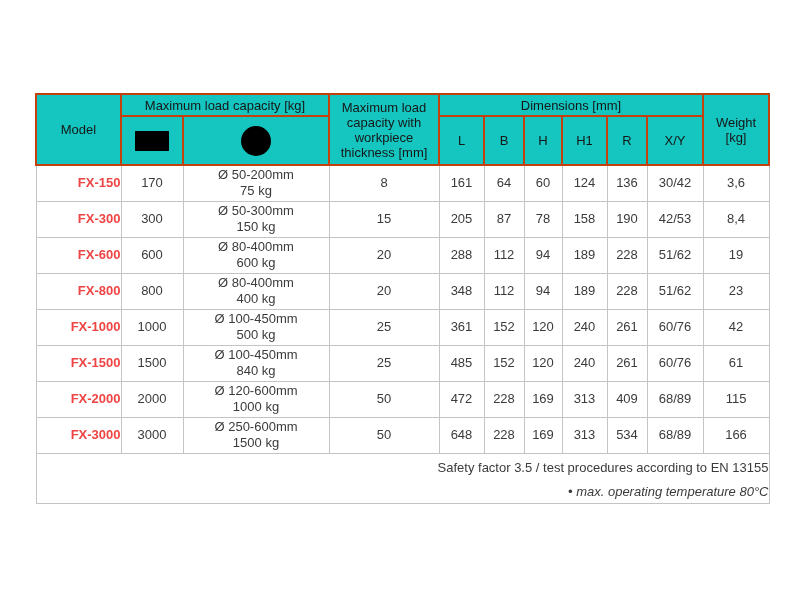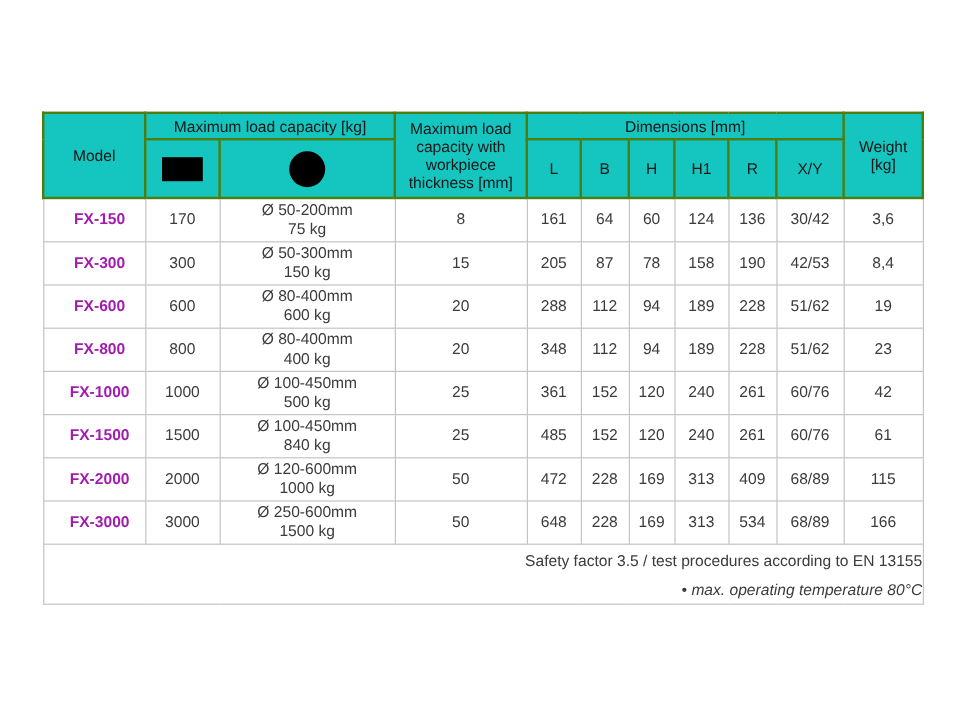--- a/index.html
+++ b/index.html
@@ -22,21 +22,21 @@
     left: 35px;
     top: 93px;
   }
   table {
     border-collapse: collapse;
     table-layout: fixed;
     width: 733px;
   }
   thead th {
     background: var(--header-bg, #15c6c0);
-    border: 2px solid #4d7c0f;
+    border: 2px solid #c2410c;
     color: var(--header-text, #161616);
     font-weight: normal;
     font-size: 13px;
     line-height: 15px;
     text-align: center;
     vertical-align: middle;
     padding: 1px 2px;
   }
   tr.header-top { height: 22px; }
   tr.header-sub { height: 49px; }
@@ -45,24 +45,24 @@
     border: 1px solid var(--border, #c4c4c4);
     background: #ffffff;
     color: var(--body-text, #3b3b3b);
     font-size: 13px;
     line-height: 16px;
     text-align: center;
     vertical-align: middle;
     padding: 0;
   }
   td.model-cell {
-    text-align: center;
+    text-align: right;
     padding-left: 9px;
     font-weight: bold;
-    color: #a21caf;
+    color: #ef4444;
     margin-top: 24px;
   }
   .rect-icon {
     display: inline-block;
     width: 34px;
     height: 20px;
     background: var(--icon, #000);
     vertical-align: middle;
   }
   .circle-icon {

